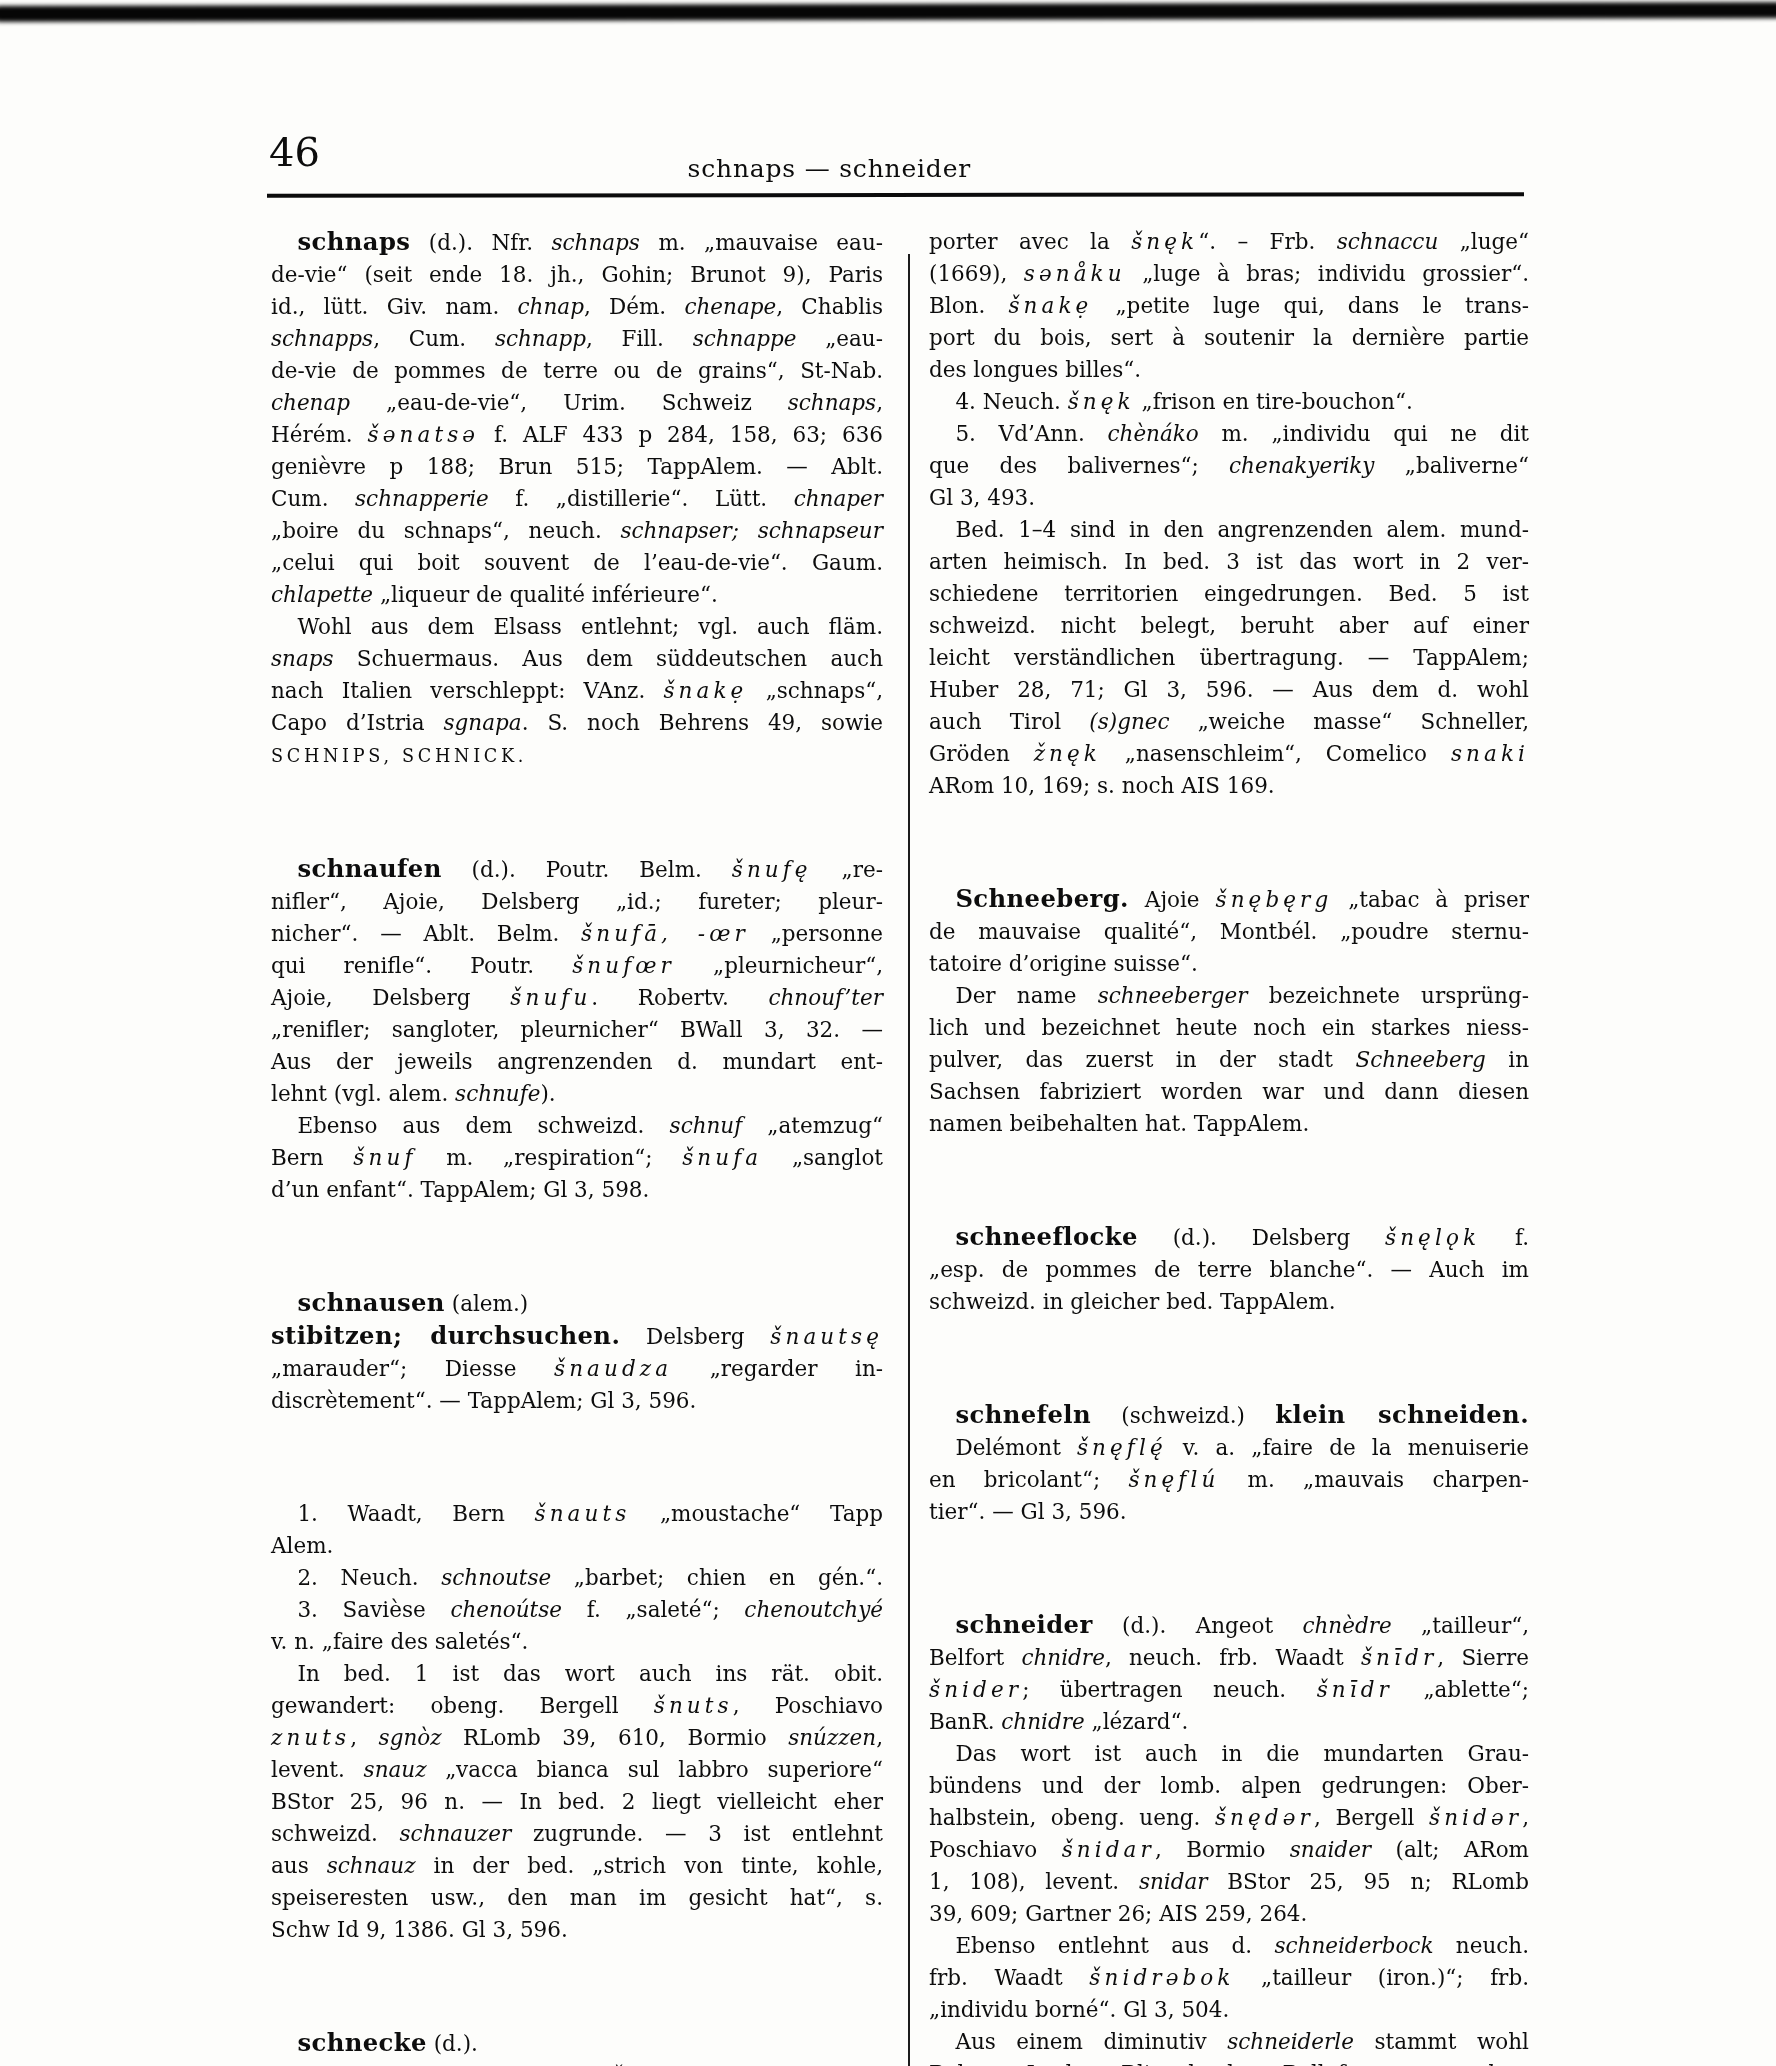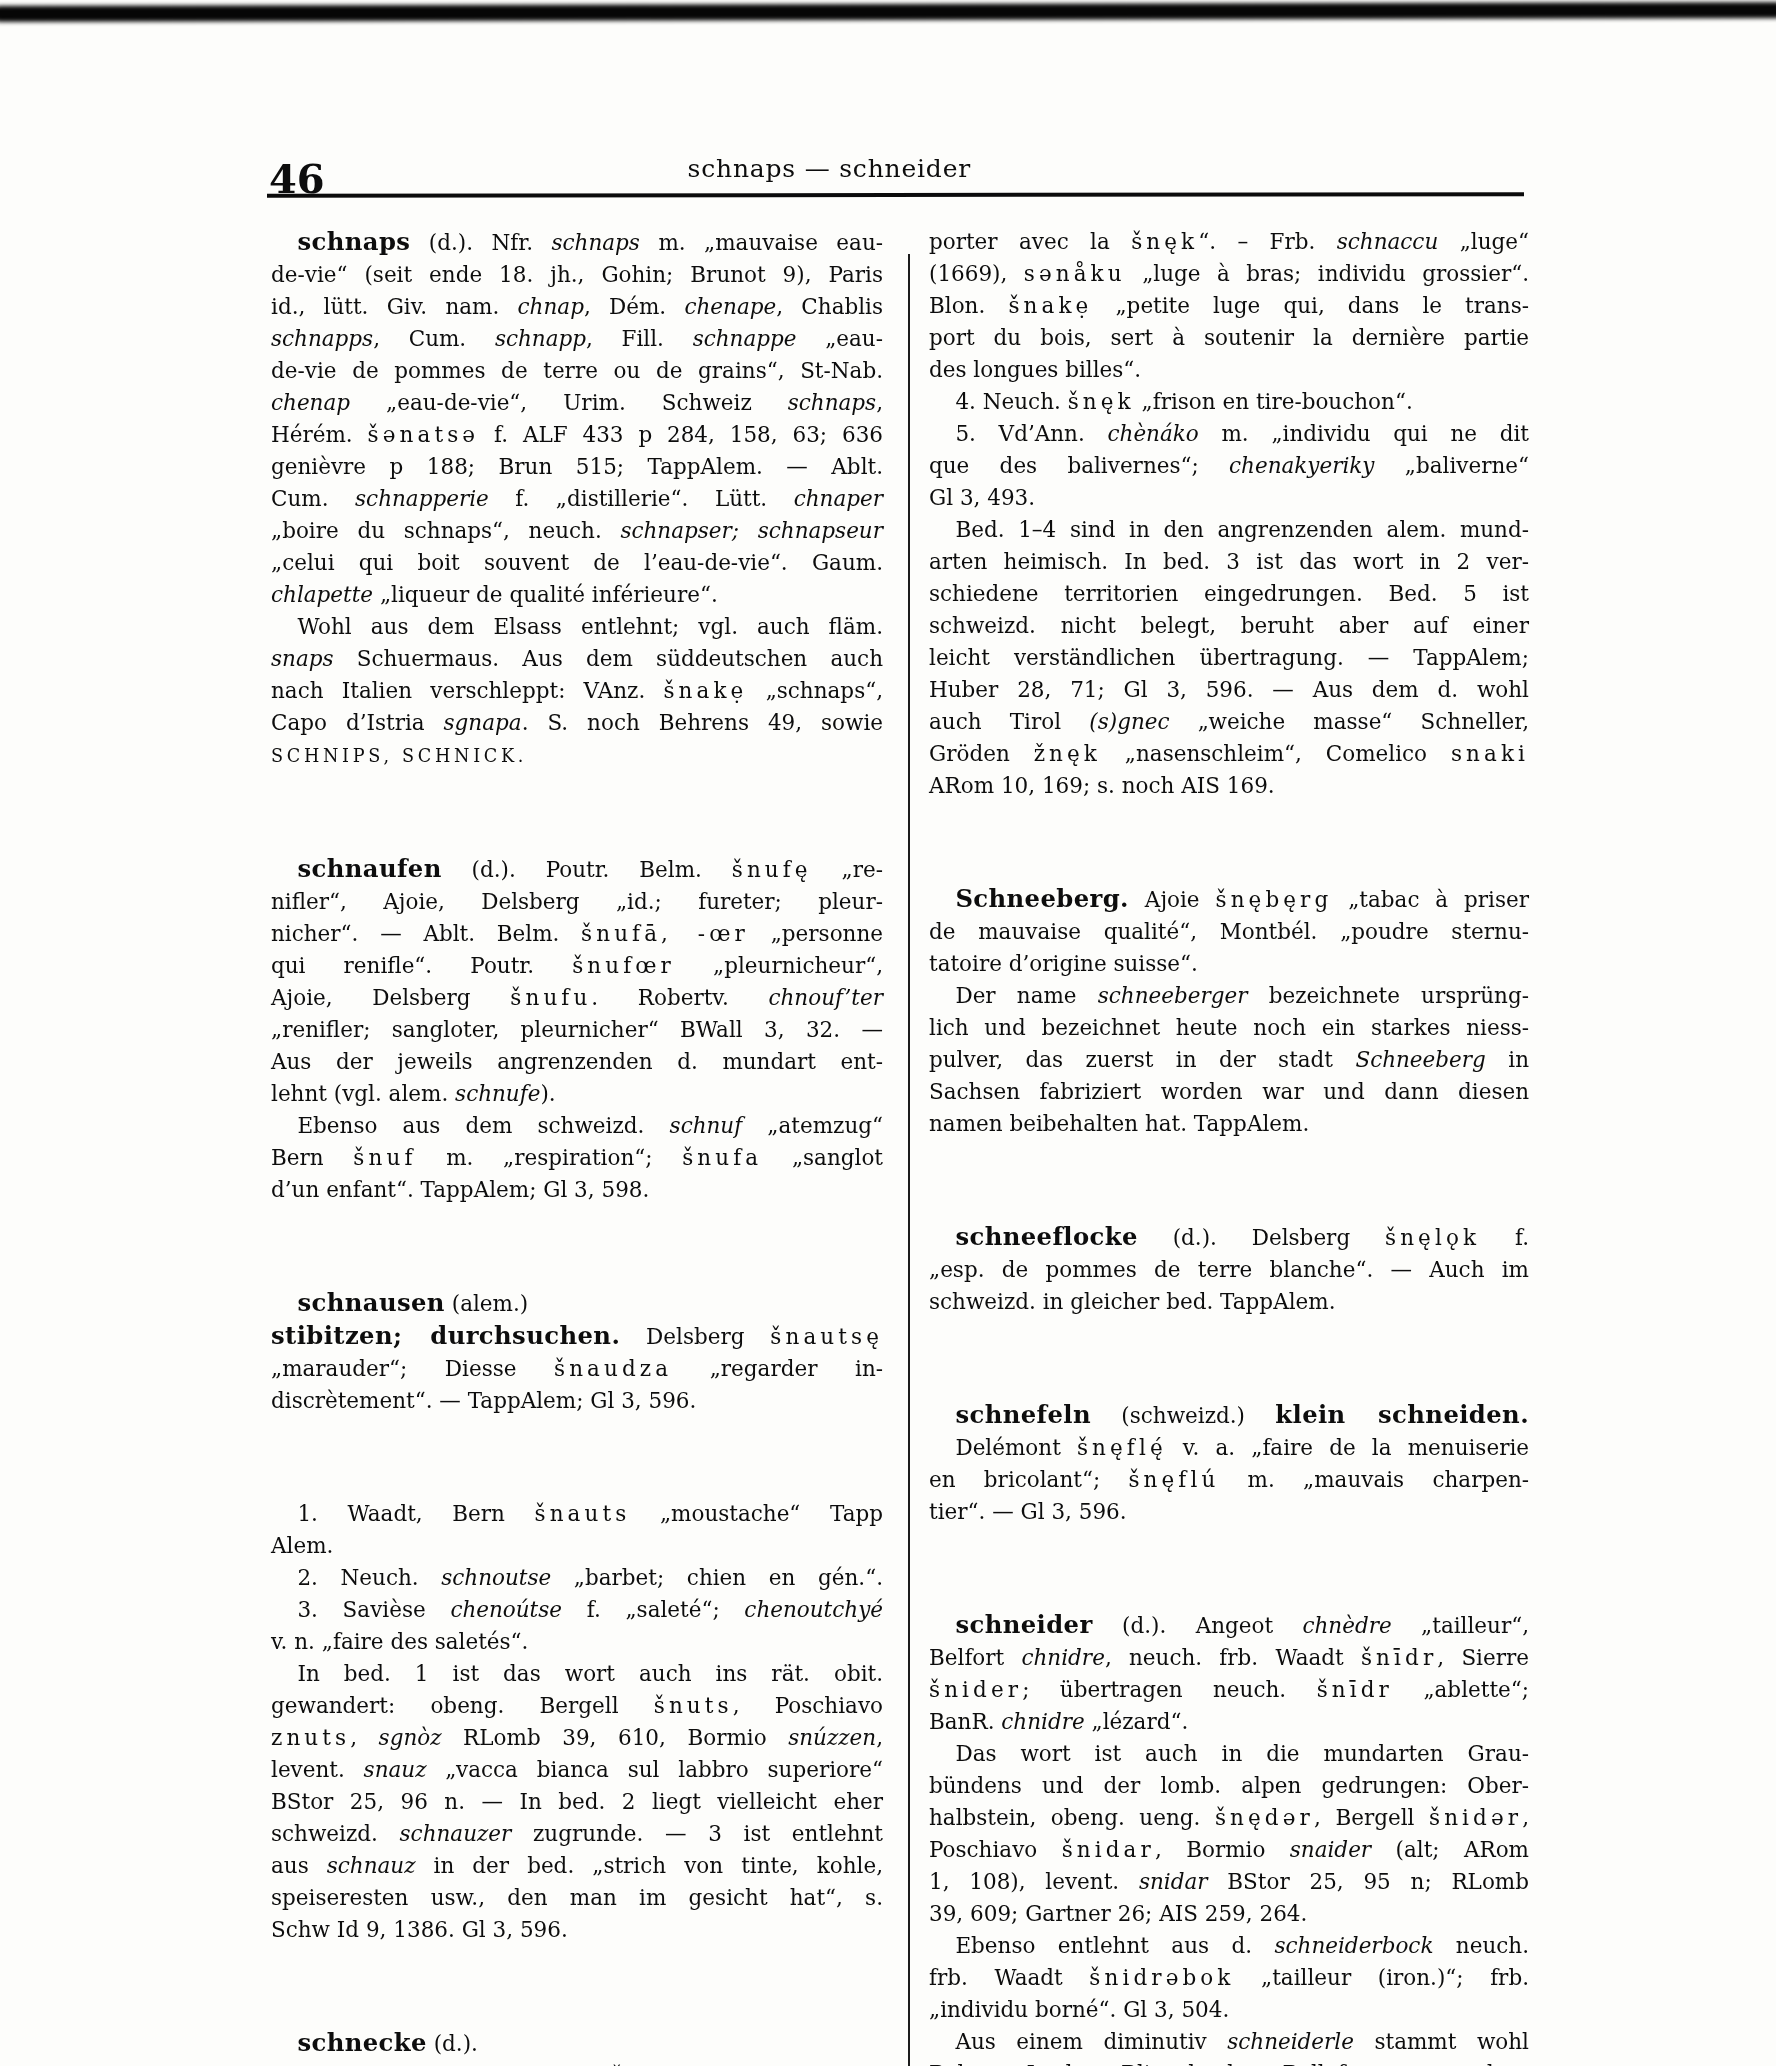--- a/index.html
+++ b/index.html
@@ -1,33 +1,33 @@
 <!DOCTYPE html>
 <html style="font-size:6.6px"><head>
 <meta charset="utf-8">
 <style>
   html,body{margin:0;padding:0;background:#9a9a9a;}
   .page{position:relative;width:1776px;height:2508px;background:#fdfdfb;
         font-family:"DejaVu Serif","Liberation Serif",serif;color:#0d0d0d;overflow:hidden;}
   .scanbar{position:absolute;background:#060606;filter:blur(2.1px);}
   .scanbar.top{left:-8.3px;top:4.1px;width:1793px;height:15.7px;transform:rotate(-0.12deg);border-radius:8.3px;}
-  .pagenum{position:absolute;left:269px;top:159px;font-size:40px;line-height:1;font-weight:bold;}
+  .pagenum{position:absolute;left:269px;top:132px;font-size:40px;line-height:1;}
   .runhead{position:absolute;left:533px;top:156px;width:438px;text-align:right;font-size:25px;line-height:1;letter-spacing:0.8px;}
   .rule{position:absolute;left:267px;top:193px;width:1257px;height:4.1px;background:#0b0b0b;transform:rotate(-0.06deg);}
   .divider{position:absolute;left:908px;top:254px;width:2.1px;height:1942px;background:#1c1c1c;}
   .col{position:absolute;top:226px;font-size:21.5px;line-height:32px;}
   .col.left{left:271px;width:612px;}
   .col.right{left:929px;width:600px;}
   .entry.gap{margin-top:81px;}
   .line{text-align:justify;text-align-last:justify;}
   .line.short{text-align-last:left;}
   .line.indent{text-indent:26.4px;}
   .line b{font-size:1.13em;letter-spacing:0.4px;}
   .line i{font-style:italic;}
-  .ph{letter-spacing:4.1px;}
+  .ph{font-style:italic;letter-spacing:4.1px;}
   .sc{font-size:0.82em;letter-spacing:3.7px;}
 </style>
 </head>
 <body>
 
 <div class="page">
   <div class="scanbar top"></div>
   <div class="pagenum">46</div>
   <div class="runhead">schnaps — schneider</div>
   <div class="rule"></div>

